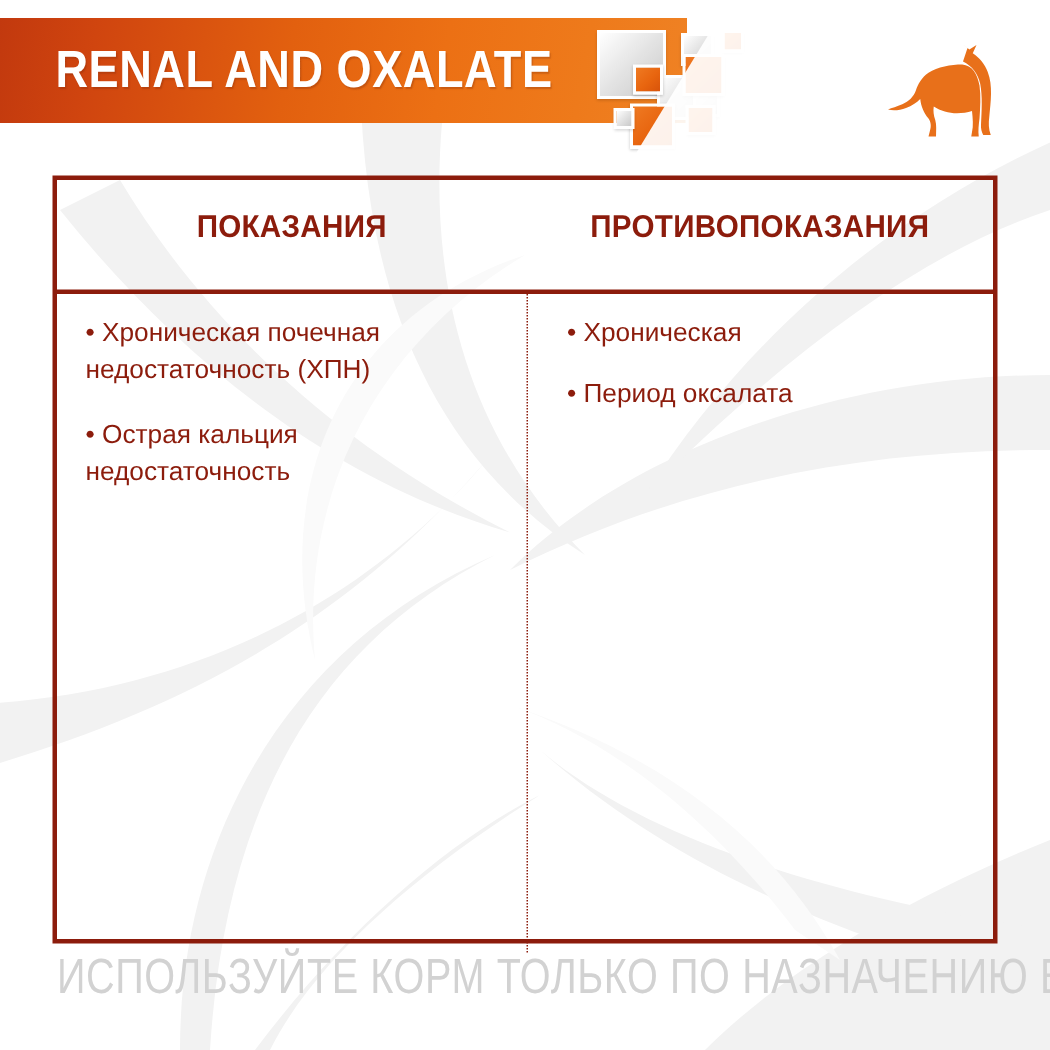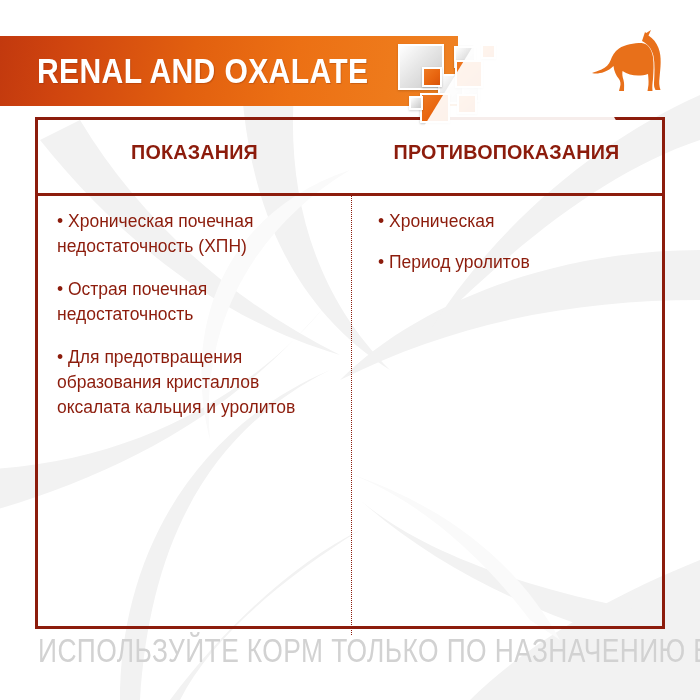--- a/index.html
+++ b/index.html
@@ -30,21 +30,21 @@
     position: absolute;
     inset: 0;
     z-index: 0;
     pointer-events: none;
   }
 
   
   #banner-wrap {
     position: absolute;
     left: 0;
-    top: 36px;
+    top: 12px;
     width: 700px;
     height: 72px;
     z-index: 3;
   }
   #banner-bar {
     position: absolute;
     left: 0;
     top: 0;
     width: 458px;
     height: 70px;
@@ -254,26 +254,25 @@
     <div id="thead">
       <div class="th" id="th-left">ПОКАЗАНИЯ</div>
       <div class="th" id="th-right">ПРОТИВОПОКАЗАНИЯ</div>
     </div>
 
     <div id="tbody">
       <div id="divider"></div>
 
       <div class="cell" id="cell-left">
         <p class="bullet-item">•  Хроническая почечная недостаточность (ХПН)</p>
-        <p class="bullet-item">• Острая почечная недостаточность</p>
-        <p class="bullet-item">• Для предотвращения образования кристаллов оксалата кальция и уролитов</p>
+        <p class="bullet-item">• Острая кальция недостаточность</p>
       </div>
 
       <div class="cell" id="cell-right">
         <p class="bullet-item">• Хроническая</p>
-        <p class="bullet-item">• Период уролитов</p>
+        <p class="bullet-item">• Период оксалата</p>
       </div>
     </div>
   </div>
 
   <div id="footer">ИСПОЛЬЗУЙТЕ КОРМ ТОЛЬКО ПО НАЗНАЧЕНИЮ ВРАЧА</div>
 
 </div>
 
 </body></html>

